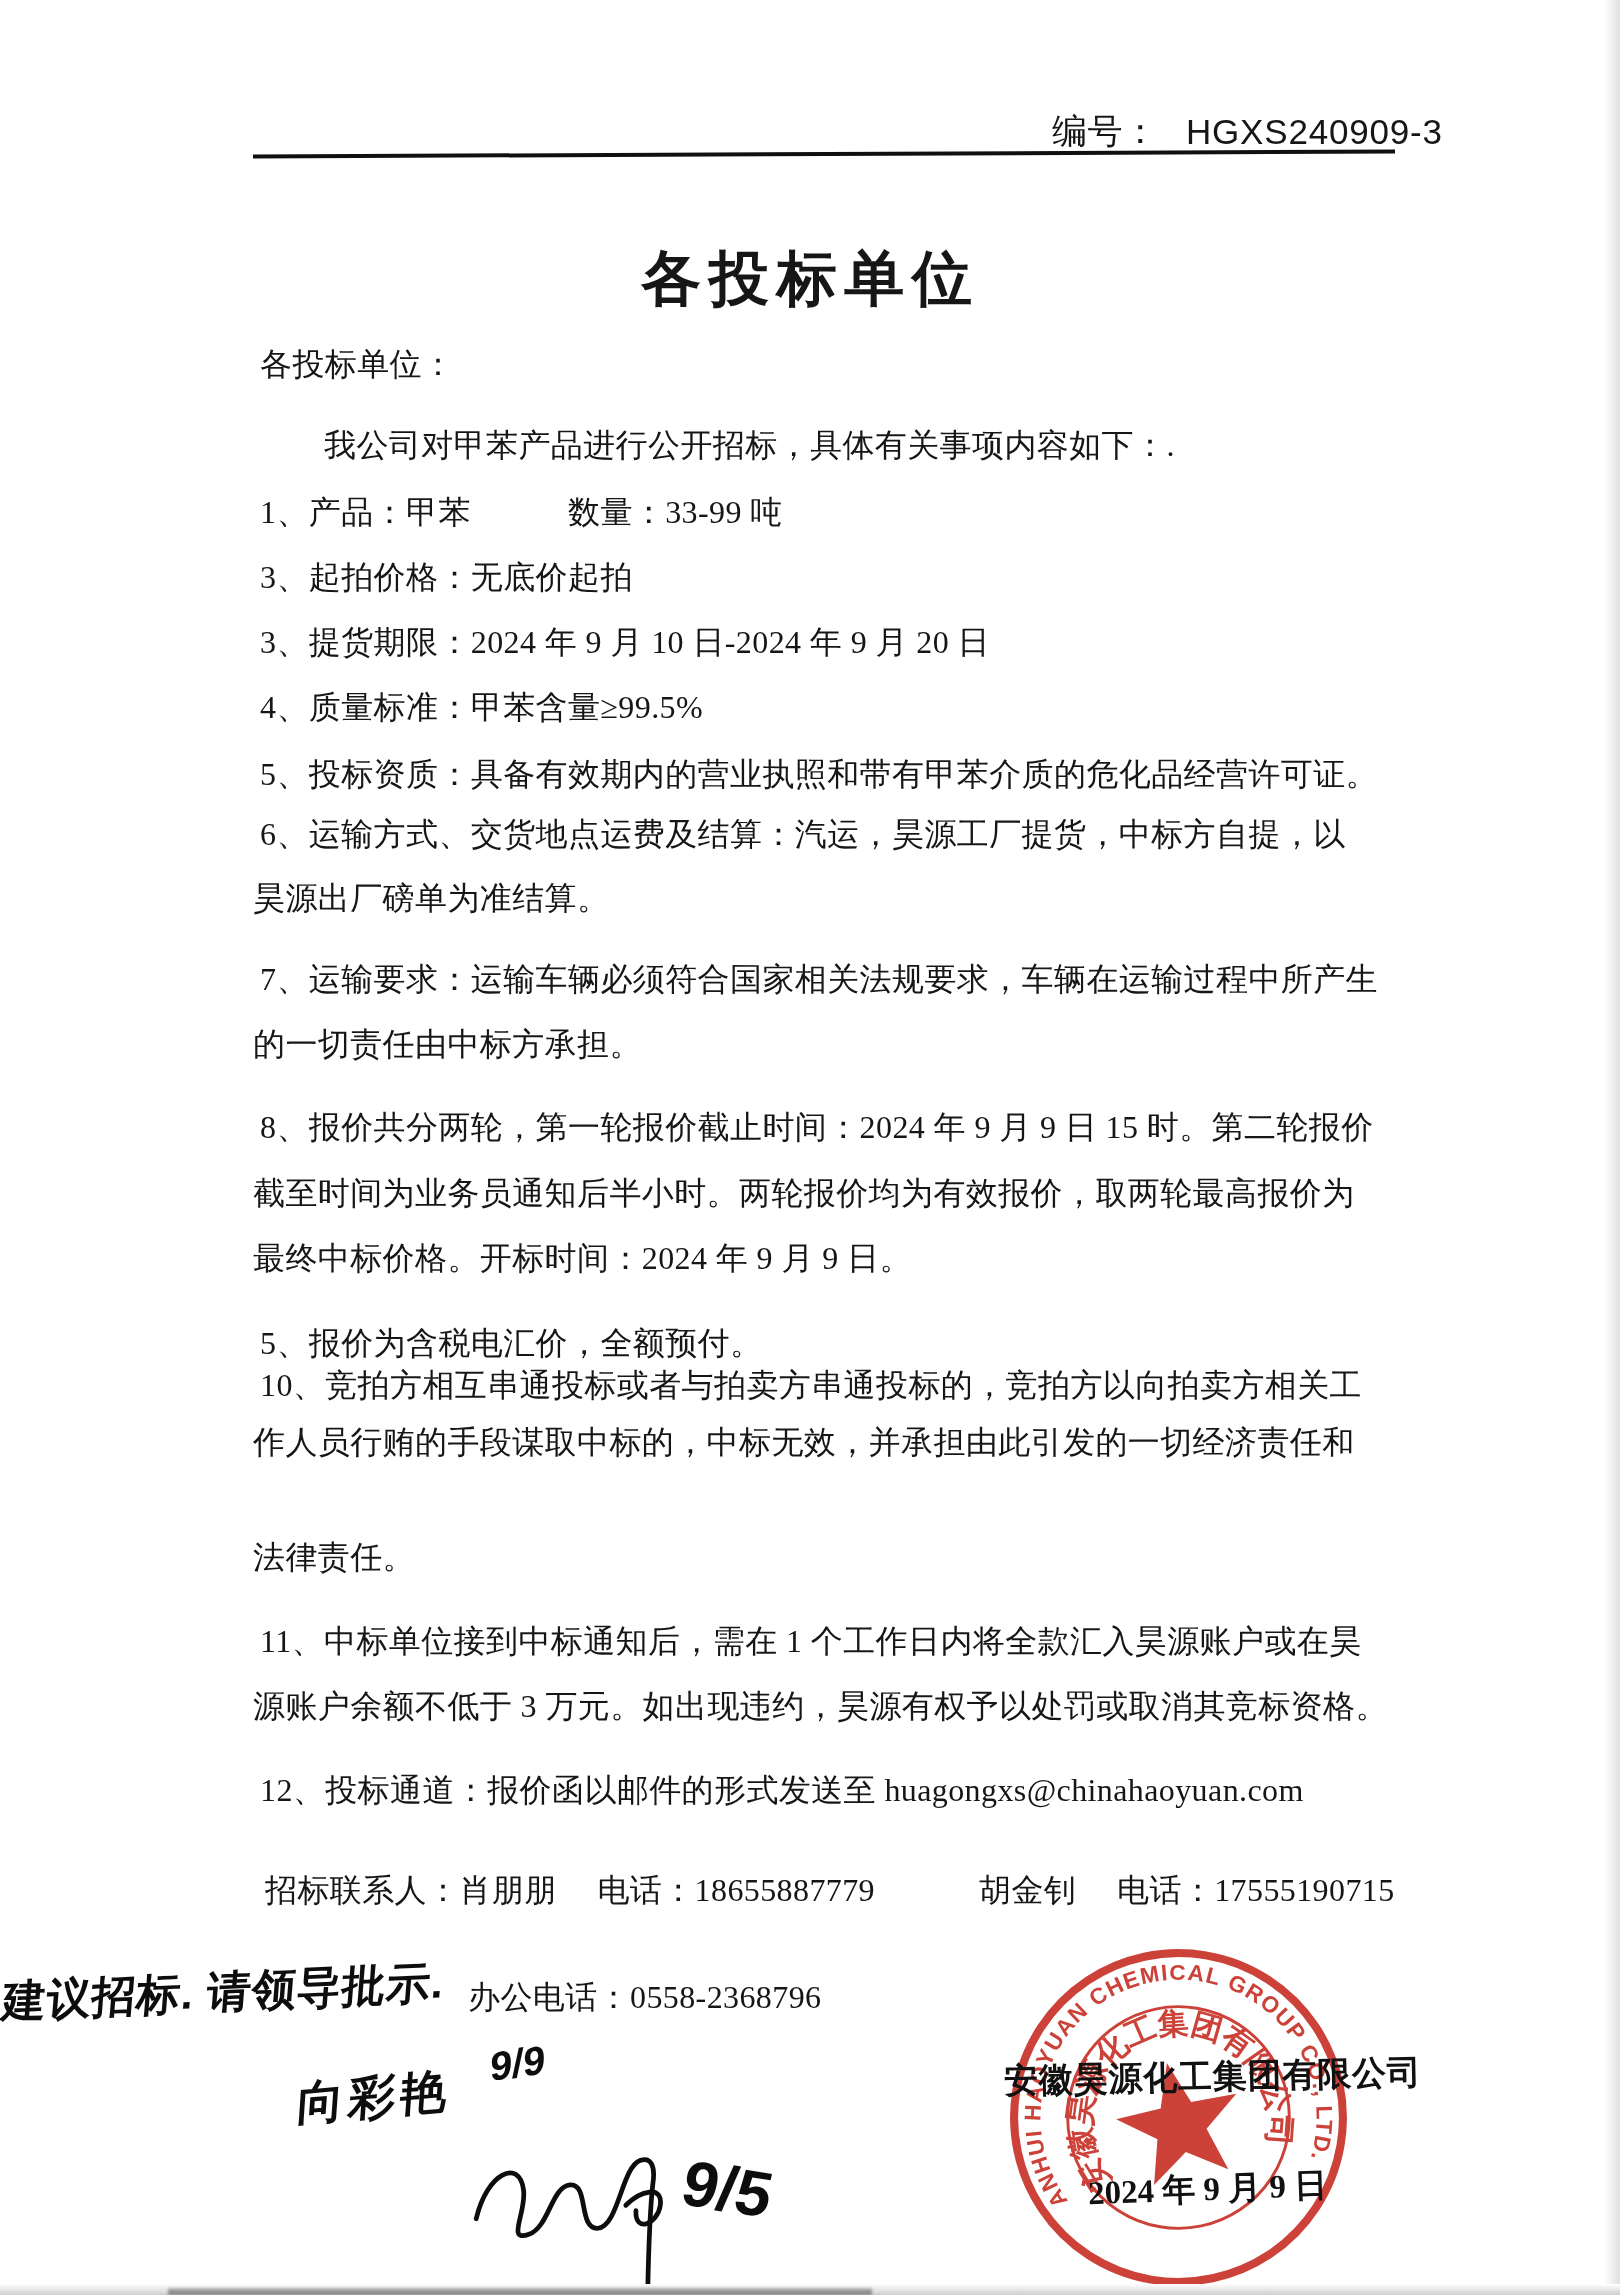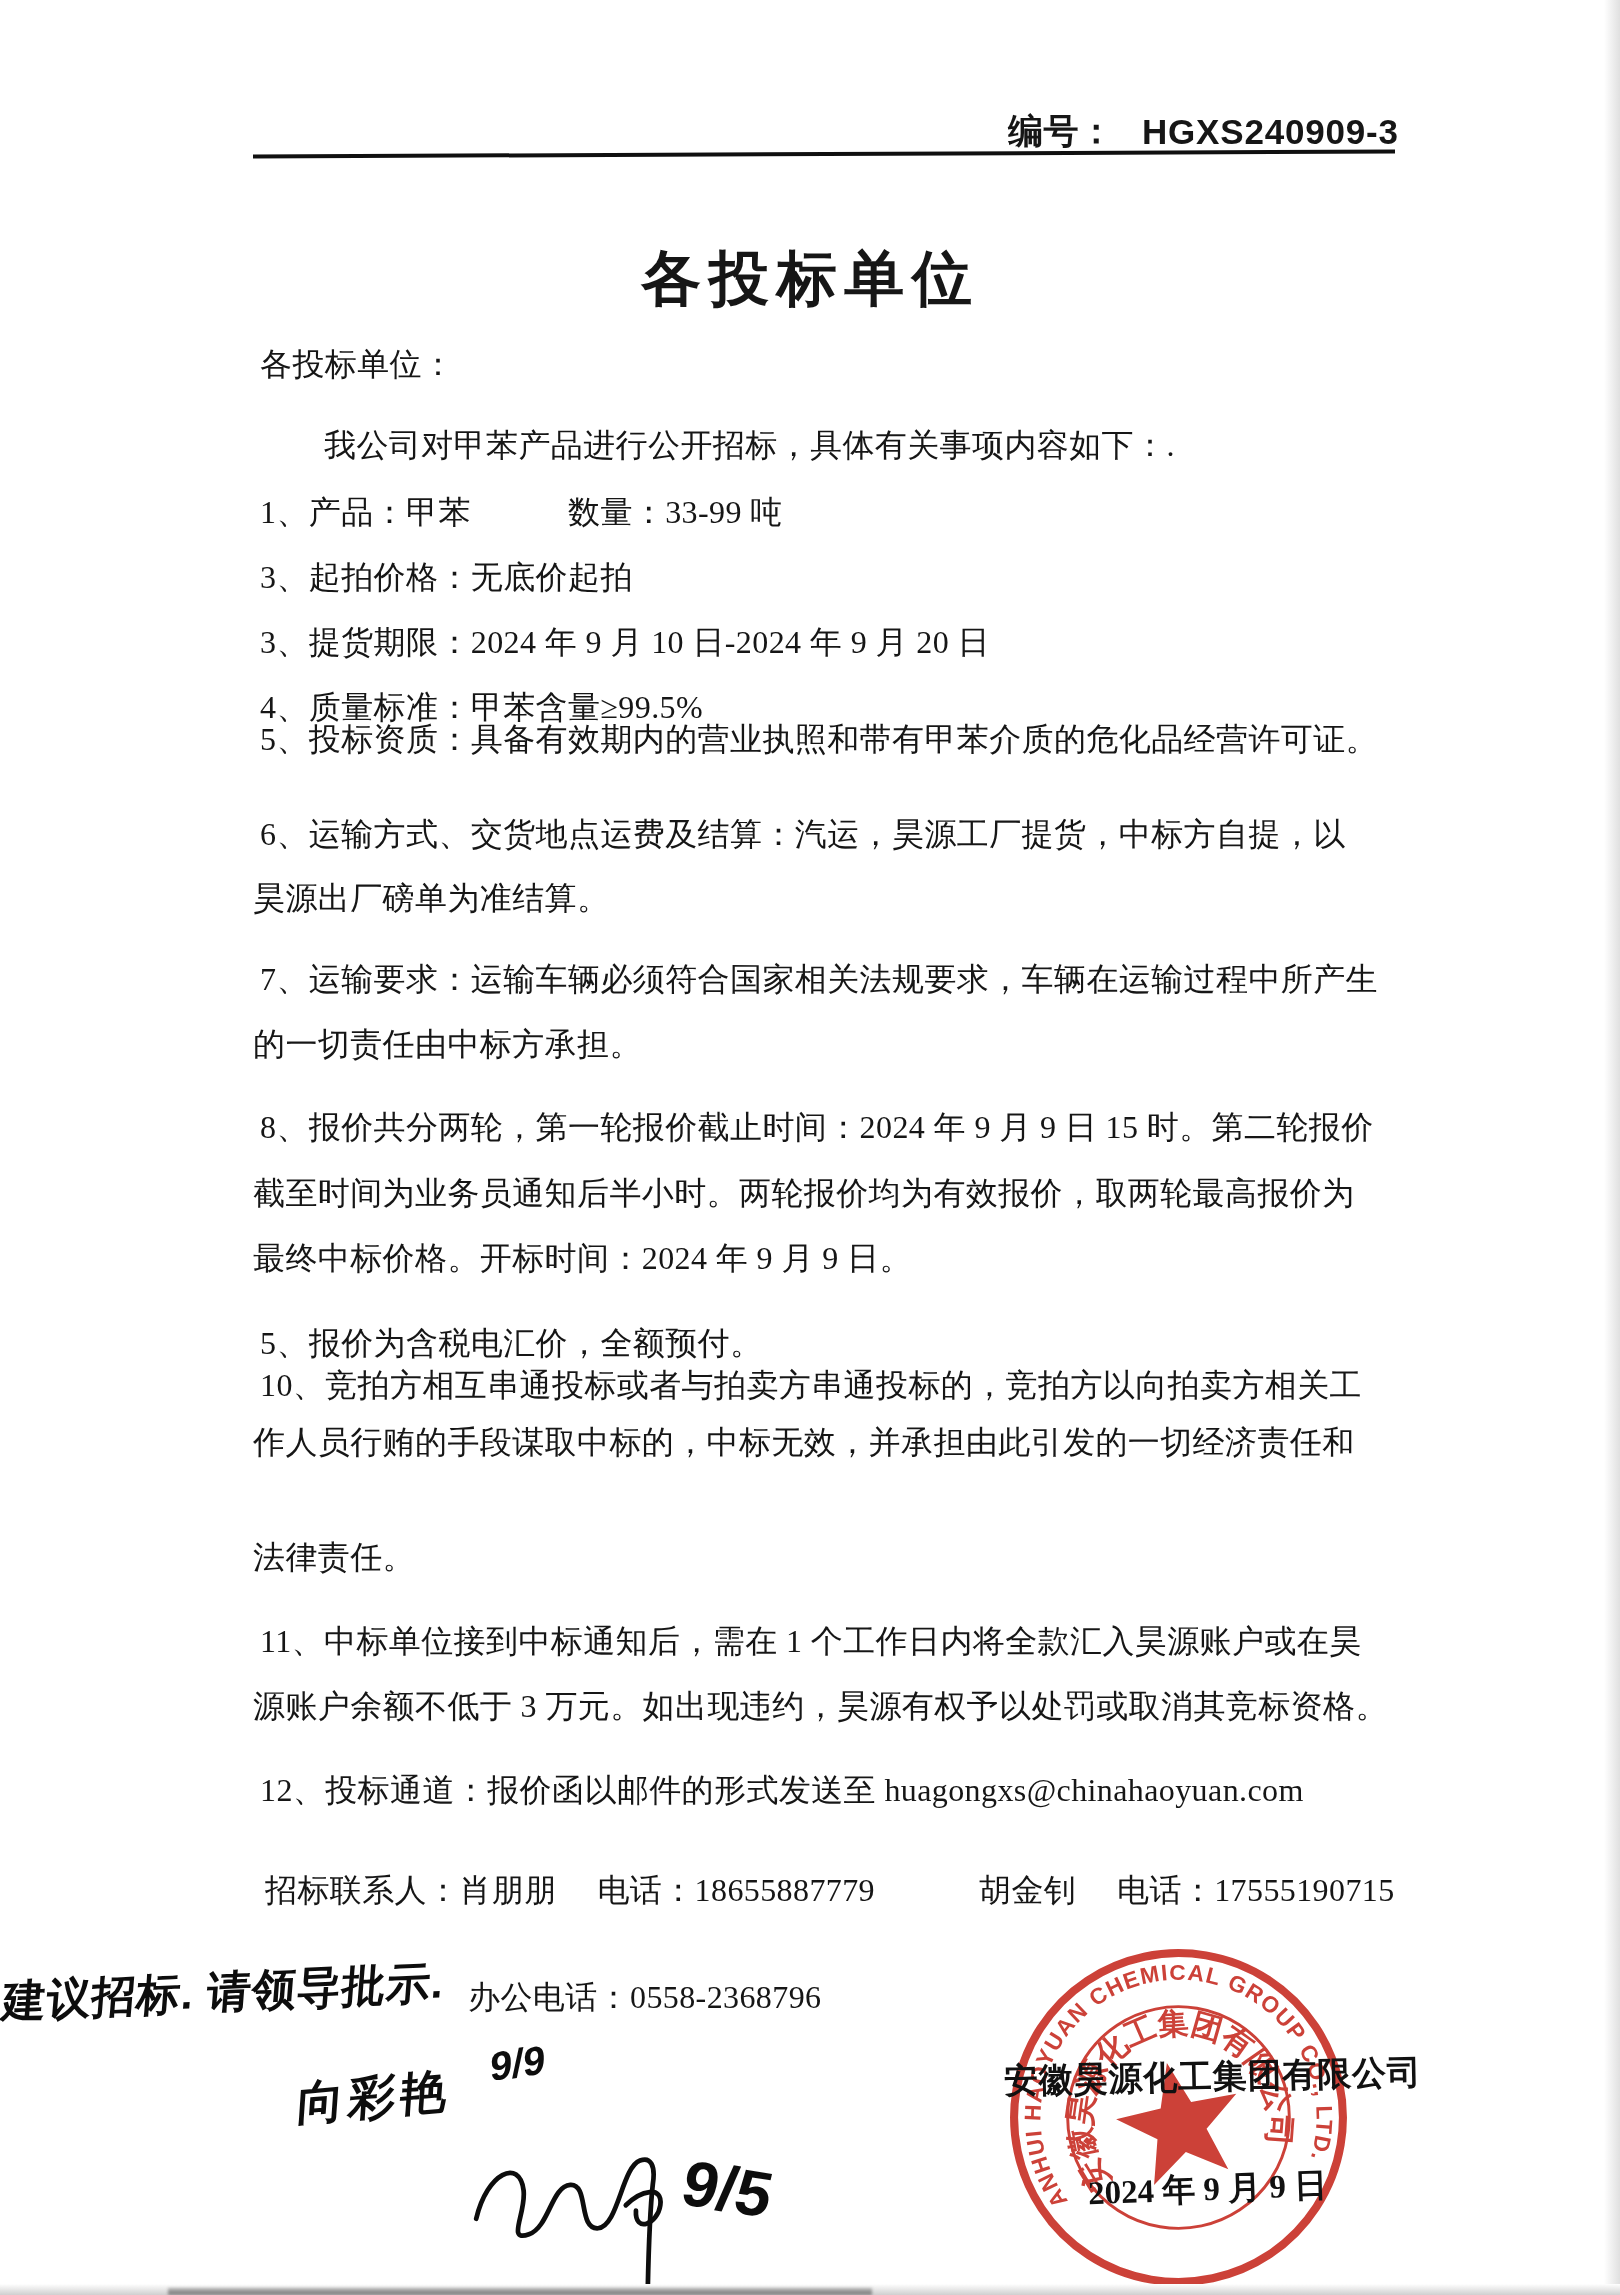--- a/index.html
+++ b/index.html
@@ -12,21 +12,21 @@
     color:#161616;
   }
   .ln{
     position:absolute;
     white-space:pre;
     font-size:32px;
     line-height:1.15;
     color:#161616;
     letter-spacing:0.4px;
   }
-  .b{font-weight:bold;}
+  .b{font-weight:normal;margin-left:44px;}
   .sans{font-family:"Liberation Sans","DejaVu Sans",sans-serif;}
   .title{
     font-size:60px;font-weight:bold;letter-spacing:7.7px;
     width:100%;text-align:center;
   }
   .rule{
     position:absolute;left:253px;top:152px;width:1142px;height:3.8px;
     background:#101010;transform:rotate(-0.25deg);
   }
   .hw{
@@ -88,21 +88,21 @@
 
   <div class="ln title" style="left:0;top:245px;">各投标单位</div>
 
   <div class="ln" style="left:260px;top:346px;">各投标单位：</div>
   <div class="ln" style="left:324px;top:427px;">我公司对甲苯产品进行公开招标，具体有关事项内容如下：.</div>
 
   <div class="ln" style="left:260px;top:494px;">1、产品：甲苯　　　数量：33-99 吨</div>
   <div class="ln" style="left:260px;top:559px;">3、起拍价格：无底价起拍</div>
   <div class="ln" style="left:260px;top:624px;">3、提货期限：2024 年 9 月 10 日-2024 年 9 月 20 日</div>
   <div class="ln" style="left:260px;top:689px;">4、质量标准：甲苯含量≥99.5%</div>
-  <div class="ln" style="left:260px;top:721px;">5、投标资质：具备有效期内的营业执照和带有甲苯介质的危化品经营许可证。</div>
+  <div class="ln" style="left:260px;top:756px;">5、投标资质：具备有效期内的营业执照和带有甲苯介质的危化品经营许可证。</div>
   <div class="ln" style="left:260px;top:816px;">6、运输方式、交货地点运费及结算：汽运，昊源工厂提货，中标方自提，以</div>
   <div class="ln" style="left:253px;top:880px;">昊源出厂磅单为准结算。</div>
   <div class="ln" style="left:260px;top:961px;">7、运输要求：运输车辆必须符合国家相关法规要求，车辆在运输过程中所产生</div>
   <div class="ln" style="left:253px;top:1026px;">的一切责任由中标方承担。</div>
   <div class="ln" style="left:260px;top:1109px;">8、报价共分两轮，第一轮报价截止时间：2024 年 9 月 9 日 15 时。第二轮报价</div>
   <div class="ln" style="left:253px;top:1175px;">截至时间为业务员通知后半小时。两轮报价均为有效报价，取两轮最高报价为</div>
   <div class="ln" style="left:253px;top:1240px;">最终中标价格。开标时间：2024 年 9 月 9 日。</div>
   <div class="ln" style="left:260px;top:1325px;">5、报价为含税电汇价，全额预付。</div>
   <div class="ln" style="left:260px;top:1367px;text-align:right;">10、竞拍方相互串通投标或者与拍卖方串通投标的，竞拍方以向拍卖方相关工</div>
   <div class="ln" style="left:253px;top:1424px;">作人员行贿的手段谋取中标的，中标无效，并承担由此引发的一切经济责任和</div>

